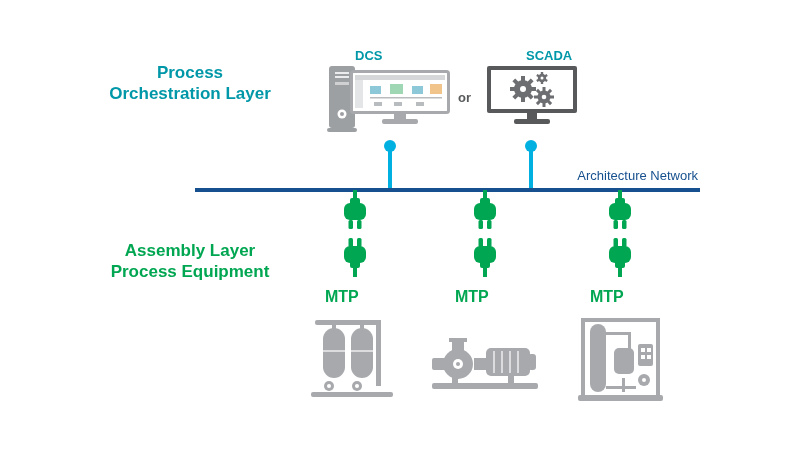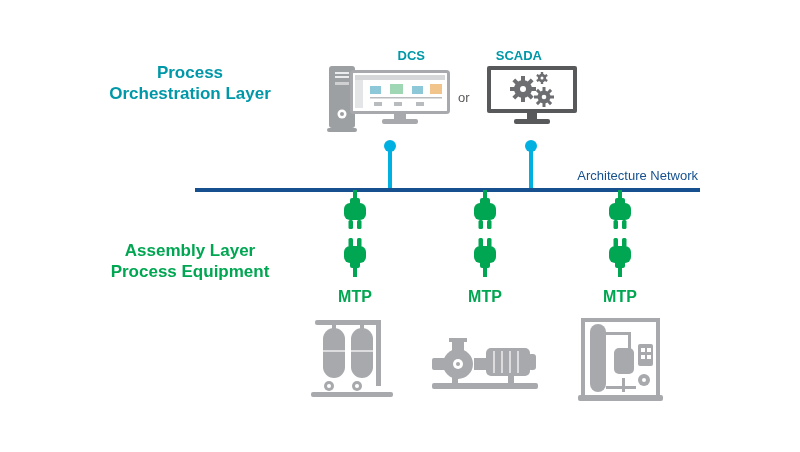--- a/index.html
+++ b/index.html
@@ -2,27 +2,27 @@
 <html><head>
 <meta charset="utf-8">
 <style>
   html,body{margin:0;padding:0;background:#fff;}
   .stage{position:relative;width:800px;height:452px;background:#ffffff;overflow:hidden;
          font-family:"Liberation Sans",sans-serif;}
   .abs{position:absolute;}
   .layer-label{font-weight:bold;font-size:17px;line-height:21px;text-align:center;width:270px;}
   .pol{color:#0098a8;}
   .pea{color:#00a651;}
-  .dev-label{font-weight:bold;font-size:13px;color:#0098a8;text-align:right;width:70px;}
+  .dev-label{font-weight:bold;font-size:13px;color:#0098a8;text-align:left;width:70px;}
   .or-label{font-size:13px;color:#58595b;}
   .net-line{background:#16508e;height:4px;}
   .net-label{font-size:13px;color:#16508e;text-align:right;width:158px;}
   .dot{width:12px;height:12px;border-radius:50%;background:#00b0e0;}
   .vline{width:4px;background:#00b0e0;}
-  .mtp{font-weight:bold;font-size:16px;color:#00a651;text-align:center;width:60px;}
+  .mtp{font-weight:bold;font-size:16px;color:#00a651;text-align:left;width:60px;}
   svg{display:block;}
 </style>
 </head>
 <body>
 
 <div class="stage">
 
   <div class="abs layer-label pol" style="left:55px;top:62px;text-align:center;">
     <div>Process</div>
     <div>Orchestration Layer</div>
@@ -54,23 +54,23 @@
     <rect x="62" y="16" width="11" height="8" fill="#8cc8d8"></rect>
     <rect x="80" y="14" width="12" height="10" fill="#f0c48a"></rect>
     <rect x="20" y="27" width="72" height="1.5" fill="#b9bcbe"></rect>
     <rect x="24" y="32" width="8" height="4" fill="#b9bcbe"></rect>
     <rect x="44" y="32" width="8" height="4" fill="#b9bcbe"></rect>
     <rect x="66" y="32" width="8" height="4" fill="#b9bcbe"></rect>
     <rect x="44" y="43" width="12" height="6" fill="#a7a9ac"></rect>
     <rect x="32" y="49" width="36" height="5" rx="2" fill="#a7a9ac"></rect>
   </svg>
 
-  <div class="abs or-label" style="left:458px;top:90px;">or</div>
-
-  <div class="abs dev-label" style="left:472px;top:48px;">SCADA</div>
+  <div class="abs or-label" style="left:458px;top:90px;font-weight:bold;">or</div>
+
+  <div class="abs dev-label" style="left:526px;top:48px;">SCADA</div>
 
   <svg class="abs" style="left:487px;top:66px;" width="90" height="62" viewBox="0 0 90 62">
     <rect x="0" y="0" width="90" height="47" rx="2" fill="#58595b"></rect>
     <rect x="4" y="4" width="82" height="39" fill="#ffffff"></rect>
 
     <g fill="#6d6e71">
       <rect x="34" y="10" width="4" height="6" transform="rotate(0 36 23)"></rect>
       <rect x="34" y="10" width="4" height="6" transform="rotate(45 36 23)"></rect>
       <rect x="34" y="10" width="4" height="6" transform="rotate(90 36 23)"></rect>
       <rect x="34" y="10" width="4" height="6" transform="rotate(135 36 23)"></rect>

